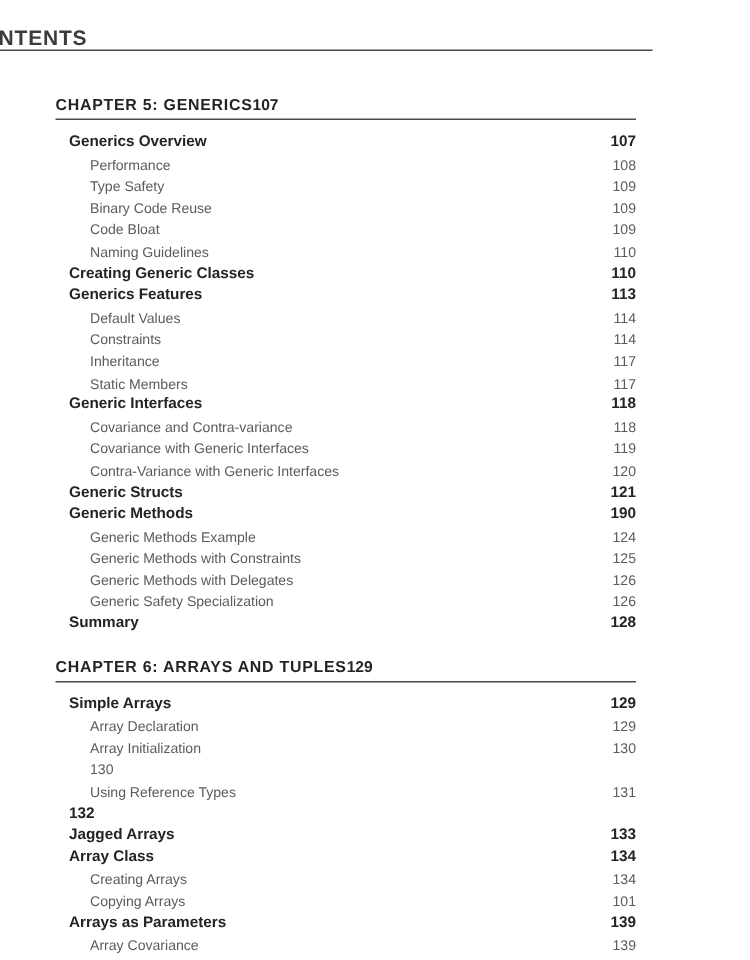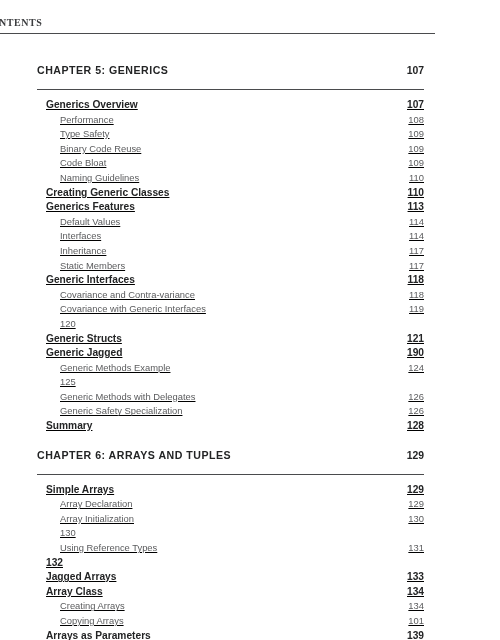--- a/index.html
+++ b/index.html
@@ -20,26 +20,25 @@
     position: absolute;
     top: 17px;
     left: 0;
     width: 435px;
     height: 12px;
   }
   .running-head-text {
     position: absolute;
     left: -1px;
     top: 0;
-    font-size: 10px;
+    font-size: 14px;
     font-weight: bold;
     letter-spacing: 0.55px;
     color: #3b3c3e;
     white-space: nowrap;
-    font-family: Liberation Serif, serif;
   }
   .running-head-rule {
     position: absolute;
     left: 0;
     top: 16px;
     width: 435px;
     height: 1.4px;
     background: #4a4b4d;
   }
 
@@ -51,22 +50,22 @@
     width: 387px;
   }
 
   .chapter-block {
     margin-bottom: 0;
   }
 
   .chapter-head {
     display: flex;
     align-items: baseline;
-    justify-content: space-between;
-    padding-bottom: 13px;
+    justify-content: flex-start;
+    padding-bottom: 3px;
     border-bottom: 1.6px solid #4a4b4d;
   }
   .chapter-title {
     font-size: 10.6px;
     font-weight: bold;
     letter-spacing: 0.5px;
     color: #232425;
     white-space: nowrap;
   }
   .chapter-page {
@@ -79,21 +78,20 @@
   .entries {
     padding-top: 8px;
   }
 
   .entry {
     display: flex;
     align-items: baseline;
     justify-content: space-between;
     height: 14.6px;
     line-height: 14.6px;
-    text-decoration: underline;
   }
   .entry-label { white-space: nowrap; }
   .entry-page  { white-space: nowrap; }
 
   
   .entry.lvl1 { padding-left: 9px; }
   .entry.lvl1 .entry-label,
   .entry.lvl1 .entry-page {
     font-size: 10.2px;
     font-weight: bold;
@@ -156,21 +154,21 @@
         </div>
         <div class="entry lvl1">
           <span class="entry-label">Generics Features</span>
           <span class="entry-page">113</span>
         </div>
         <div class="entry lvl2">
           <span class="entry-label">Default Values</span>
           <span class="entry-page">114</span>
         </div>
         <div class="entry lvl2">
-          <span class="entry-label">Interfaces</span>
+          <span class="entry-label">Constraints</span>
           <span class="entry-page">114</span>
         </div>
         <div class="entry lvl2">
           <span class="entry-label">Inheritance</span>
           <span class="entry-page">117</span>
         </div>
         <div class="entry lvl2">
           <span class="entry-label">Static Members</span>
           <span class="entry-page">117</span>
         </div>
@@ -180,35 +178,37 @@
         </div>
         <div class="entry lvl2">
           <span class="entry-label">Covariance and Contra-variance</span>
           <span class="entry-page">118</span>
         </div>
         <div class="entry lvl2">
           <span class="entry-label">Covariance with Generic Interfaces</span>
           <span class="entry-page">119</span>
         </div>
         <div class="entry lvl2">
+          <span class="entry-label">Contra-Variance with Generic Interfaces</span>
           <span class="entry-page">120</span>
         </div>
         <div class="entry lvl1">
           <span class="entry-label">Generic Structs</span>
           <span class="entry-page">121</span>
         </div>
         <div class="entry lvl1">
-          <span class="entry-label">Generic Jagged</span>
+          <span class="entry-label">Generic Methods</span>
           <span class="entry-page">190</span>
         </div>
         <div class="entry lvl2">
           <span class="entry-label">Generic Methods Example</span>
           <span class="entry-page">124</span>
         </div>
         <div class="entry lvl2">
+          <span class="entry-label">Generic Methods with Constraints</span>
           <span class="entry-page">125</span>
         </div>
         <div class="entry lvl2">
           <span class="entry-label">Generic Methods with Delegates</span>
           <span class="entry-page">126</span>
         </div>
         <div class="entry lvl2">
           <span class="entry-label">Generic Safety Specialization</span>
           <span class="entry-page">126</span>
         </div>

